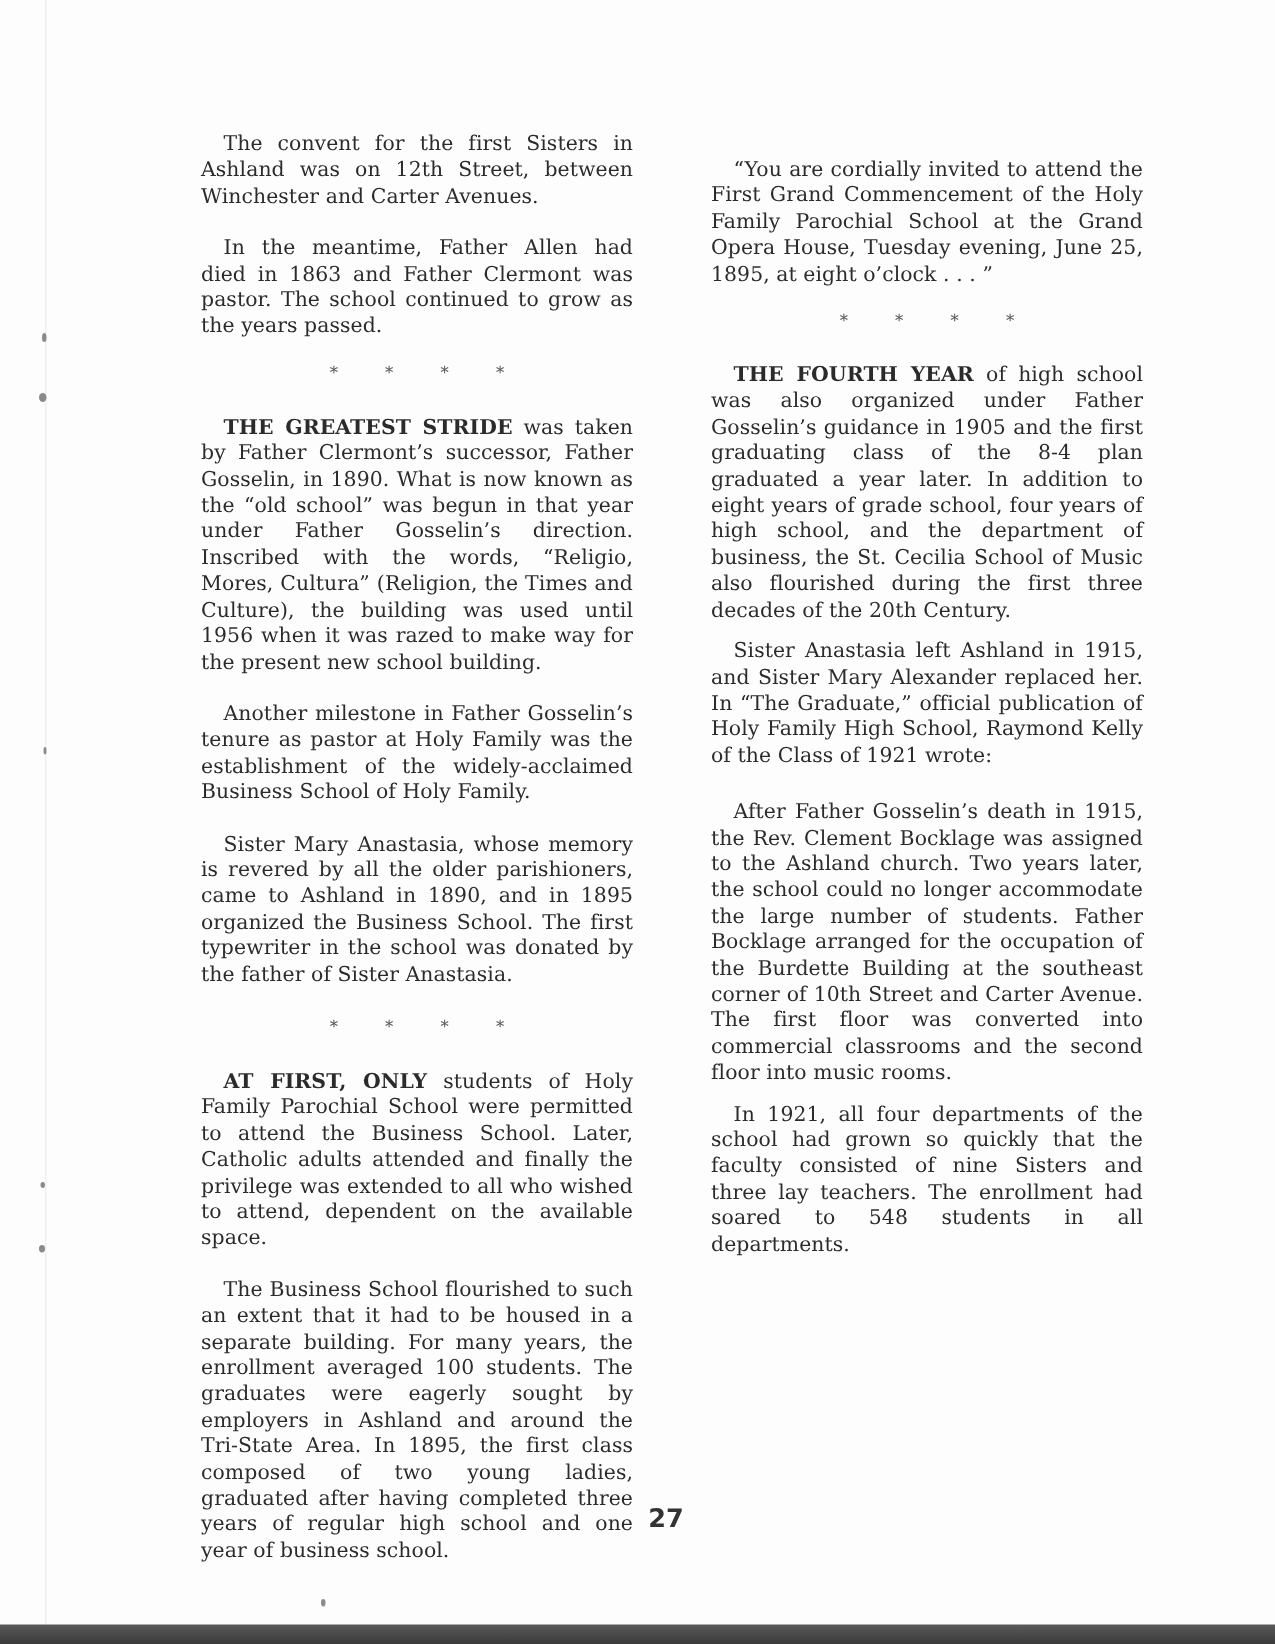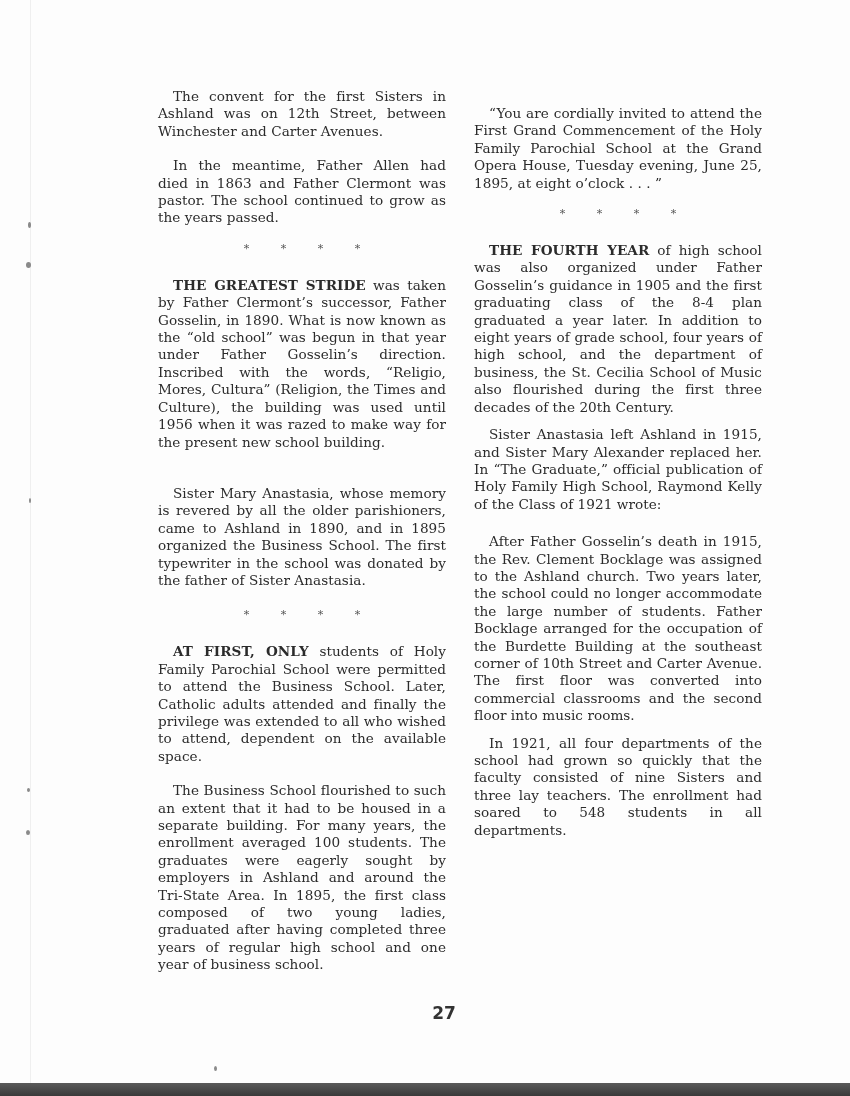--- a/index.html
+++ b/index.html
@@ -8,21 +8,21 @@
       background: #ffffff;
       font-family: "DejaVu Serif", "Liberation Serif", serif;
       color: #2b2b2b;
     }
     .page { position: absolute; left: 0; top: 0; width: 850px; height: 1083px; background: #fdfdfd; }
     .bottom-strip {
       position: absolute; left: 0; top: 1083px; width: 850px; height: 13px;
       background: linear-gradient(#5a5a5a, #3a3a3a);
     }
     .column { position: absolute; top: 88px; width: 288px; }
-    .col-left { left: 134px; margin-left: 24px; }
+    .col-left { left: 134px; }
     .col-right { left: 474px; }
     .para {
       margin: 0; font-size: 13.6px; line-height: 17.4px;
       text-align: justify; text-indent: 15px; hyphens: none;
       letter-spacing: 0.05px;
     }
     .para b { font-weight: bold; }
     .gap-lg { height: 17px; }
     .gap-sm { height: 10px; }
     .stars {
@@ -44,20 +44,21 @@
 <div class="page">
   <div class="binding-line"></div>
 
   <div class="column col-left">
     <p class="para">The convent for the first Sisters in Ashland was on 12th Street, between Winchester and Carter Avenues.</p>
     <div class="gap-lg"></div>
     <p class="para">In the meantime, Father Allen had died in 1863 and Father Clermont was pastor. The school continued to grow as the years passed.</p>
     <div class="stars">* * * *</div>
     <p class="para"><b>THE GREATEST STRIDE</b><span> was taken by Father Clermont’s successor, Father Gosselin, in 1890. What is now known as the “old school” was begun in that year under Father Gosselin’s direction. Inscribed with the words, “Religio, Mores, Cultura” (Religion, the Times and Culture), the building was used until 1956 when it was razed to make way for the present new school building.</span></p>
     <div class="gap-lg"></div>
+    <p class="para">Another milestone in Father Gosselin’s tenure as pastor at Holy Family was the establishment of the widely-acclaimed Business School of Holy Family.</p>
     <div class="gap-lg"></div>
     <p class="para">Sister Mary Anastasia, whose memory is revered by all the older parishioners, came to Ashland in 1890, and in 1895 organized the Business School. The first typewriter in the school was donated by the father of Sister Anastasia.</p>
     <div class="stars" style="margin-top:16px;">* * * *</div>
     <p class="para"><b>AT FIRST, ONLY</b><span> students of Holy Family Parochial School were permitted to attend the Business School. Later, Catholic adults attended and finally the privilege was extended to all who wished to attend, dependent on the available space.</span></p>
     <div class="gap-lg"></div>
     <p class="para">The Business School flourished to such an extent that it had to be housed in a separate building. For many years, the enrollment averaged 100 students. The graduates were eagerly sought by employers in Ashland and around the Tri-State Area. In 1895, the first class composed of two young ladies, graduated after having completed three years of regular high school and one year of business school.</p>
   </div>
 
   <div class="column col-right">
     <div class="gap-lg"></div>

